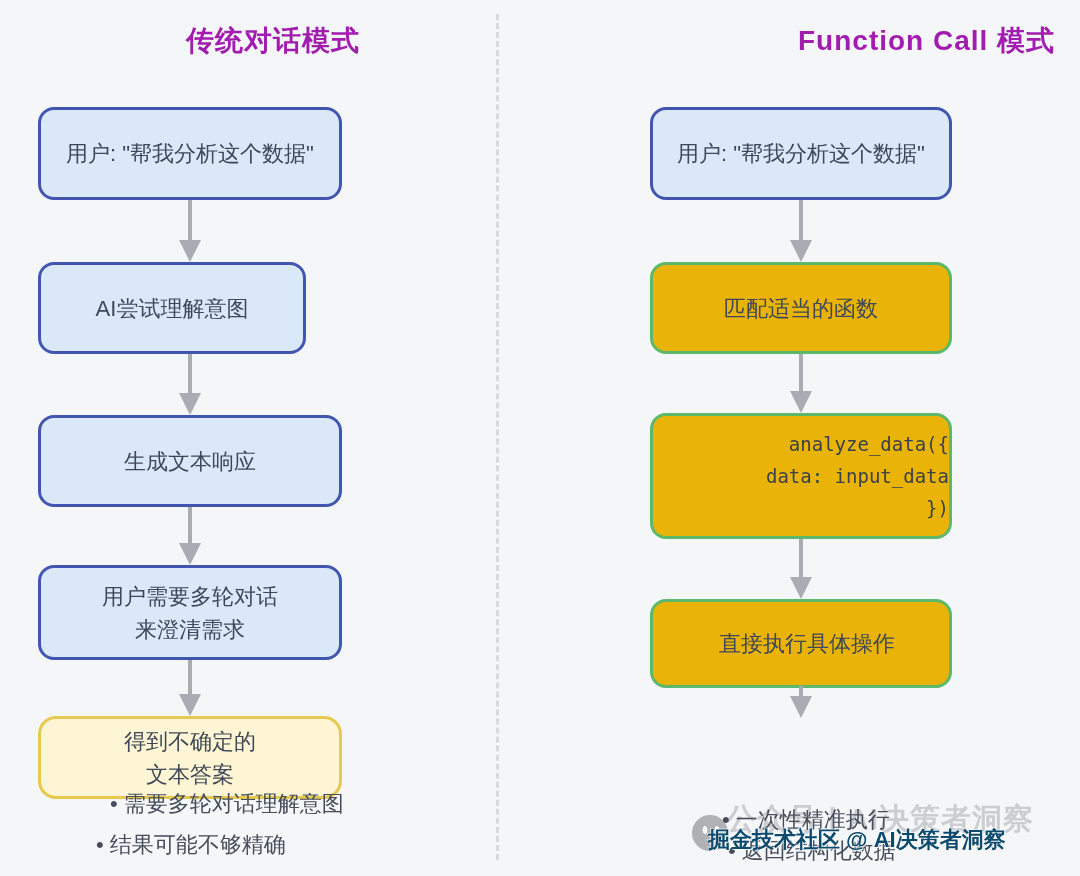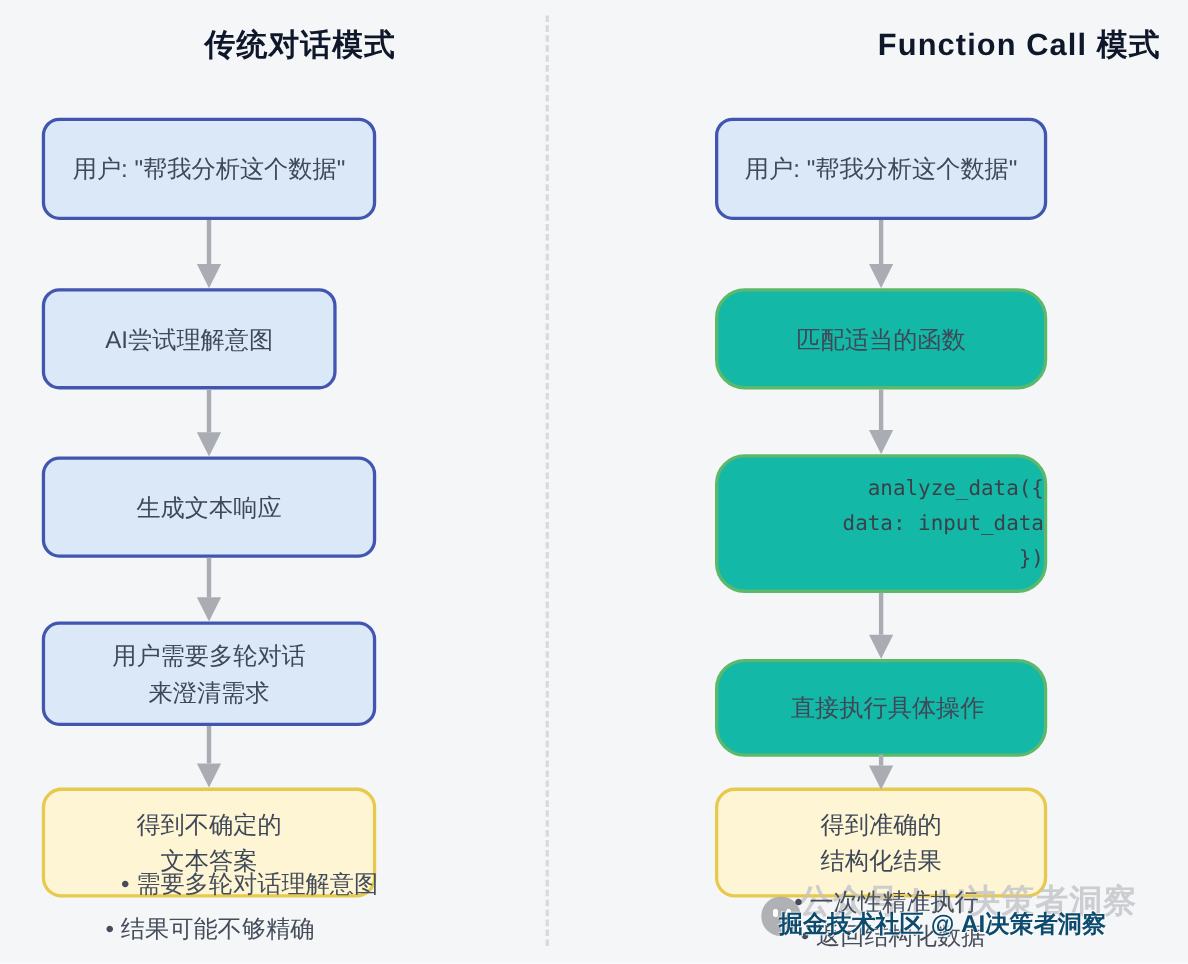--- a/index.html
+++ b/index.html
@@ -7,31 +7,31 @@
     position:relative; width:1080px; height:876px;
     background:#f5f6f8; overflow:hidden;
     font-family:"Liberation Sans", sans-serif;
   }
   .divider {
     position:absolute; left:496px; top:14px; height:846px; width:0;
     border-left:3px dashed #d8dade;
   }
   .col-title {
     position:absolute; top:22px; font-size:28px; font-weight:700;
-    color:#0f172a; letter-spacing:1px; white-space:nowrap;
+    color:#a21caf; letter-spacing:1px; white-space:nowrap;
   }
   .box {
     position:absolute; box-sizing:border-box;
     border-radius:16px; border:3px solid;
     display:flex; flex-direction:column; justify-content:center; align-items:center;
     text-align:center; font-size:22px; font-weight:500; color:#3f4858; line-height:1.5;
   }
   .box span { display:block; white-space:nowrap; }
   .blue   { background:#dbe8f8; border-color:#4256b0; }
-  .green  { background:#14b8a6; border-color:#5cb86a;border-radius:27px; }
+  .green  { background:#eab308; border-color:#5cb86a; }
   .yellow { background:#fdf5d3; border-color:#e7c94f; border-radius:18px; }
   .code   { font-family:"DejaVu Sans Mono","Liberation Mono",monospace;
             font-size:19px; font-weight:400; color:#3a4149; line-height:1.7; }
   .arrow { position:absolute; width:24px; display:flex; flex-direction:column; align-items:center; }
   .arrow .line { width:4px; flex:1; background:#a9acb2; }
   .arrow .head { width:0; height:0;
     border-left:11px solid transparent; border-right:11px solid transparent;
     border-top:22px solid #a9acb2; }
   .bullet {
     position:absolute; font-size:22px; font-weight:500; color:#454d5a;
@@ -72,21 +72,21 @@
   <div class="box blue" style="left:38px; top:262px; width:268px; height:92px;">
     <span>AI尝试理解意图</span>
   </div>
   <div class="box blue" style="left:38px; top:415px; width:304px; height:92px;">
     <span>生成文本响应</span>
   </div>
   <div class="box blue" style="left:38px; top:565px; width:304px; height:95px;">
     <span>用户需要多轮对话</span>
     <span>来澄清需求</span>
   </div>
-  <div class="box yellow" style="left:38px; top:716px; width:304px; height:100px;">
+  <div class="box yellow" style="left:38px; top:716px; width:304px; height:83px;">
     <span>得到不确定的</span>
     <span>文本答案</span>
   </div>
 
   <div class="arrow" style="left:178px; top:200px; height:62px;">
     <div class="line"></div>
     <div class="head"></div>
   </div>
   <div class="arrow" style="left:178px; top:354px; height:61px;">
     <div class="line"></div>
@@ -111,24 +111,20 @@
     <span>匹配适当的函数</span>
   </div>
   <div class="box green code" style="left:650px; top:413px; width:302px; height:126px;align-items:flex-end;">
     <span>analyze_data({</span>
     <span>data: input_data</span>
     <span>})</span>
   </div>
   <div class="box green" style="left:650px; top:599px; width:302px; height:89px;padding-left:12px;">
     <span>直接执行具体操作</span>
   </div>
-  <div class="box yellow" style="left:650px; top:716px; width:302px; height:100px;">
-    <span>得到准确的</span>
-    <span>结构化结果</span>
-  </div>
 
   <div class="arrow" style="left:789px; top:200px; height:62px;">
     <div class="line"></div>
     <div class="head"></div>
   </div>
   <div class="arrow" style="left:789px; top:354px; height:59px;">
     <div class="line"></div>
     <div class="head"></div>
   </div>
   <div class="arrow" style="left:789px; top:539px; height:60px;">

